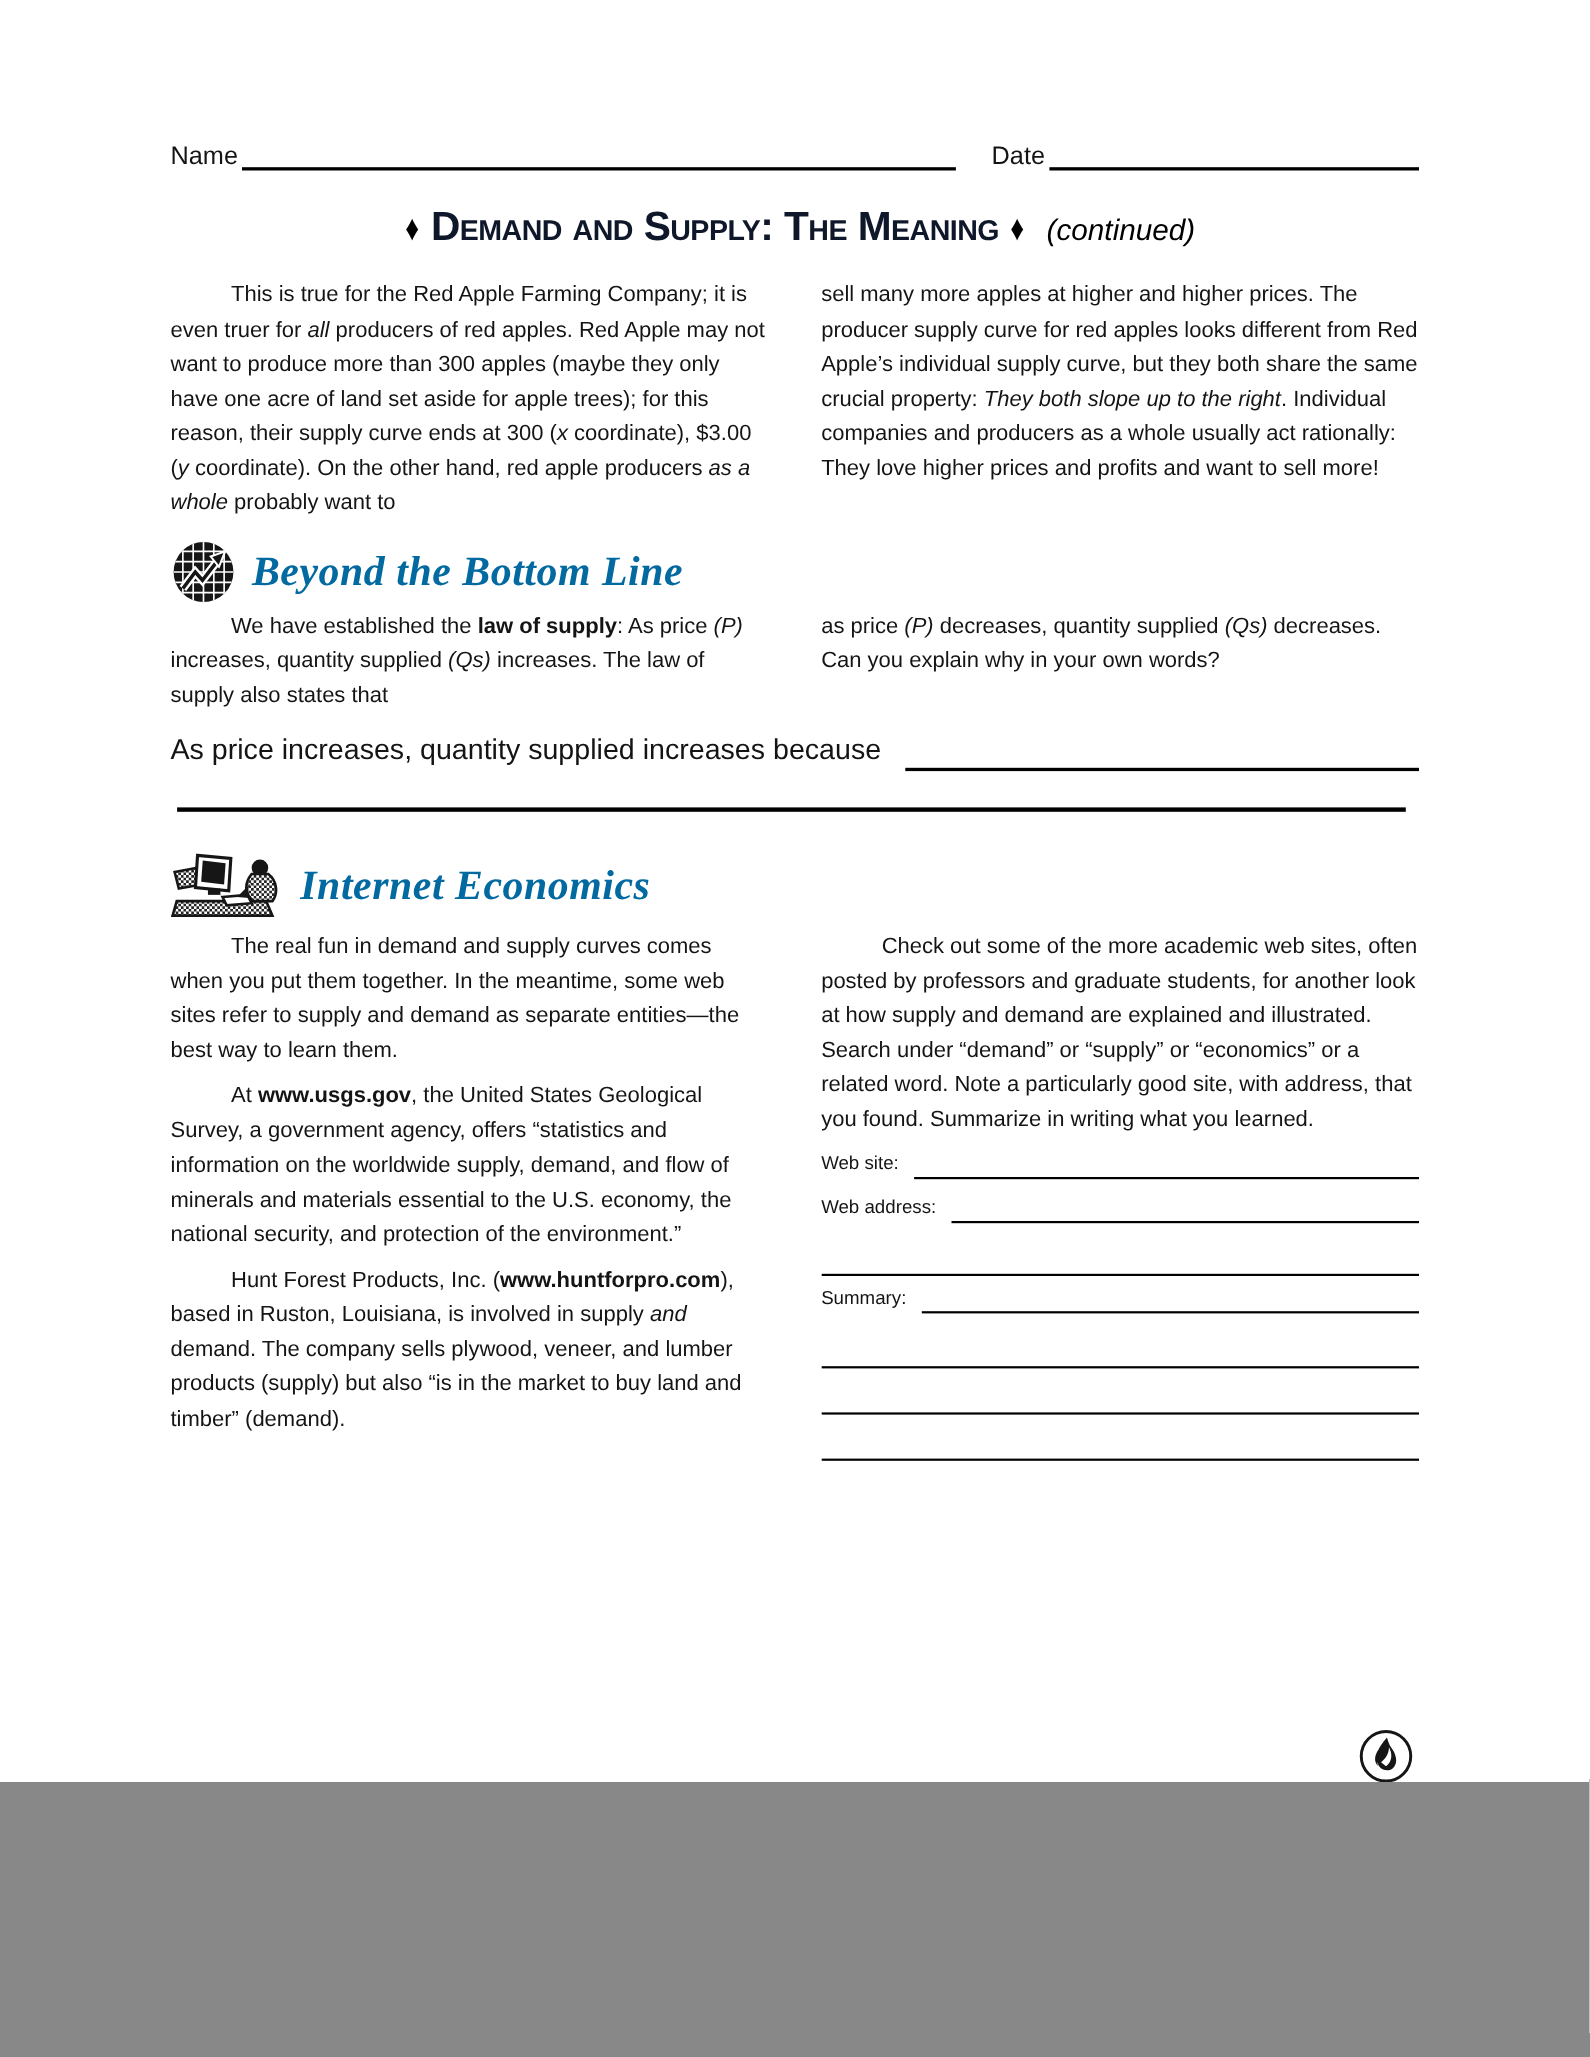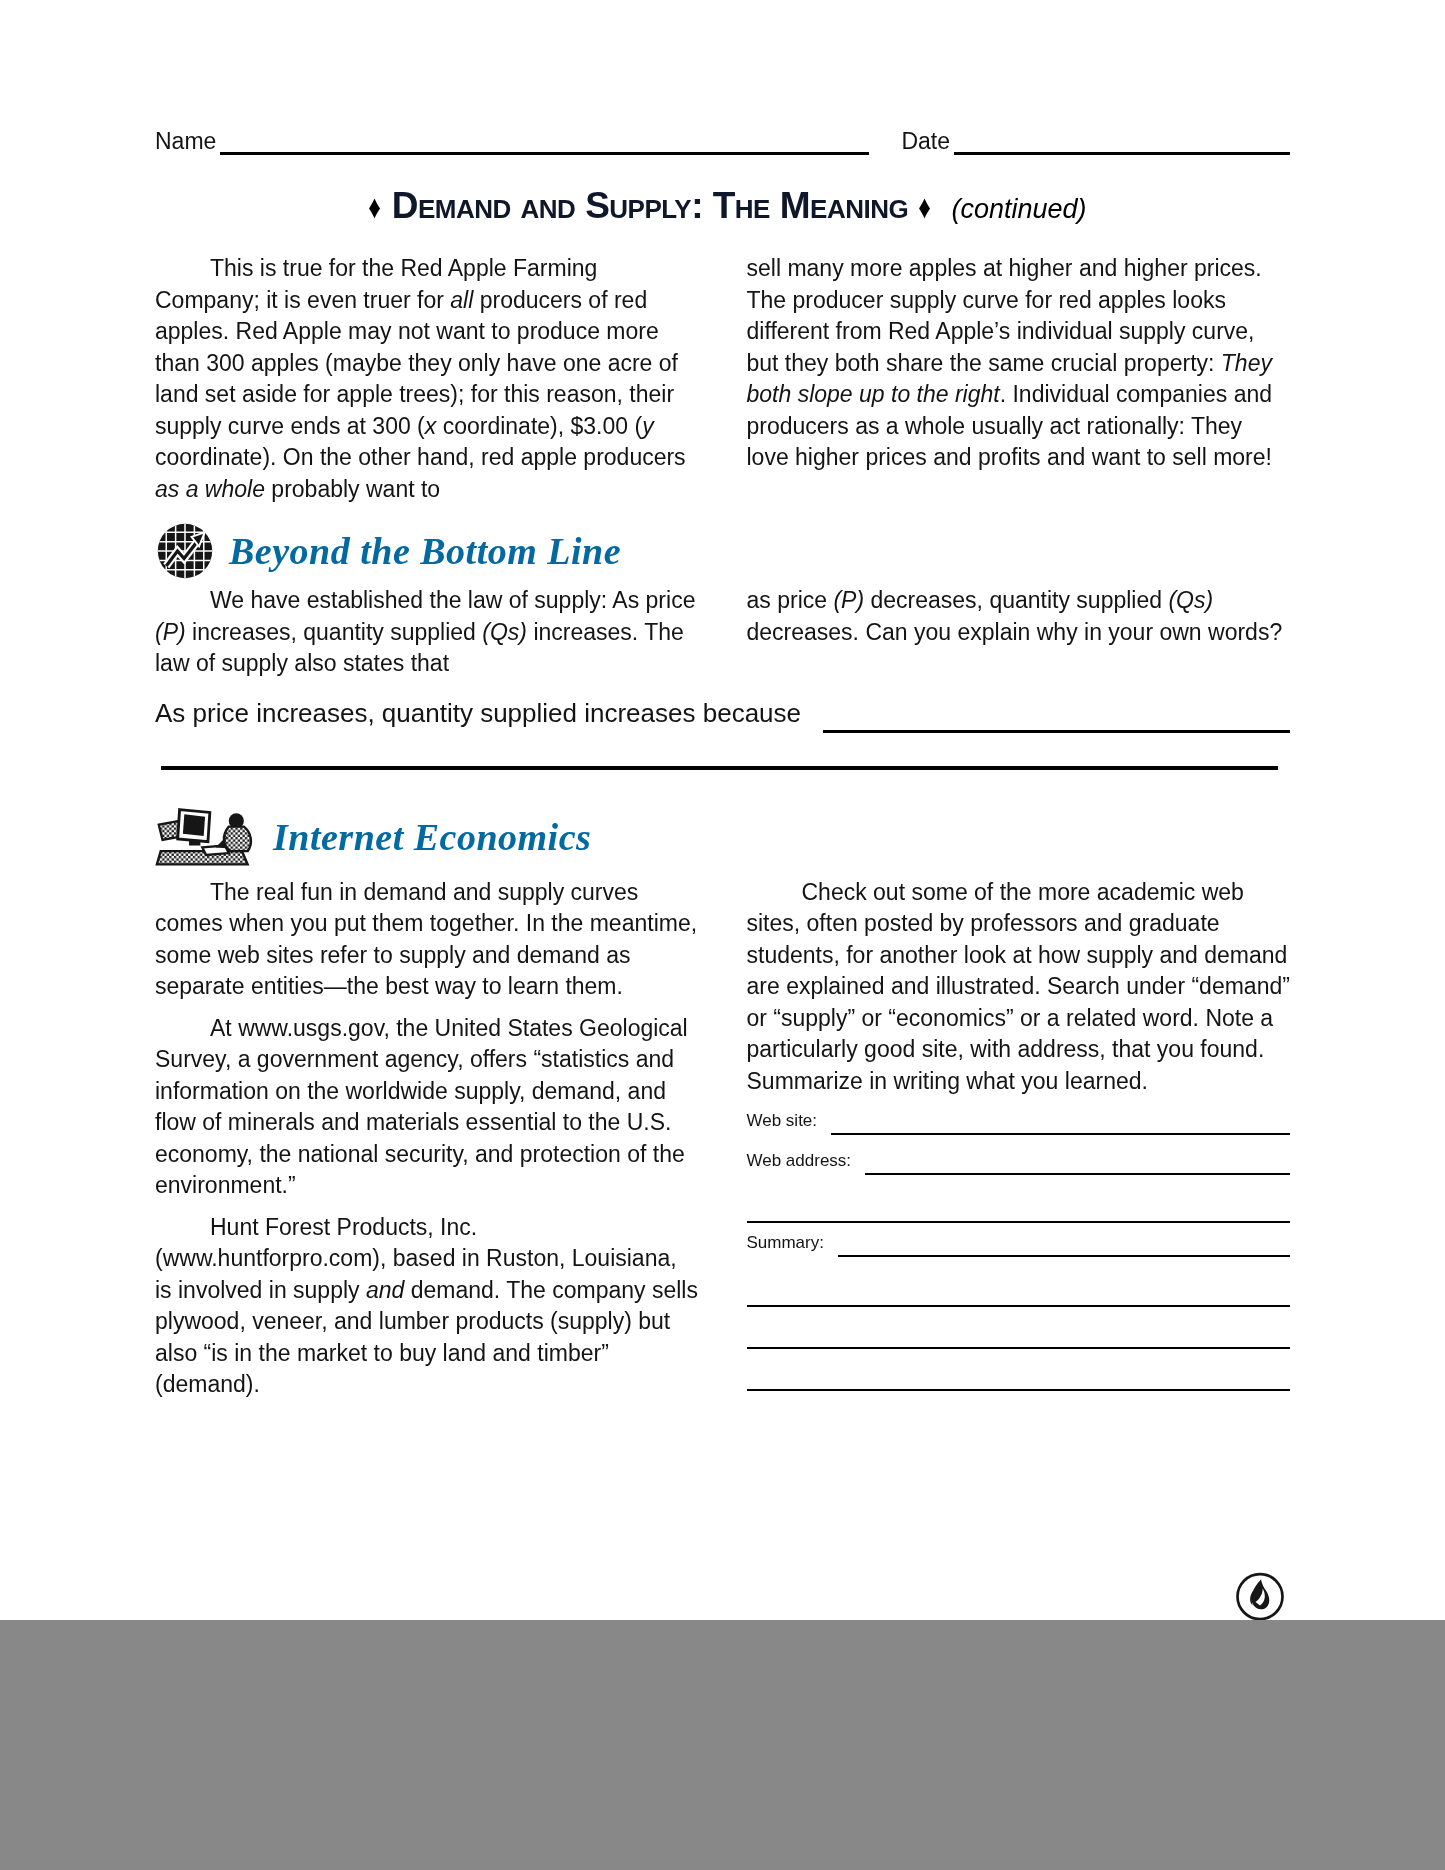--- a/index.html
+++ b/index.html
@@ -27,24 +27,24 @@
     font-weight:700;
     font-size:37px;
     letter-spacing:-0.5px;
     color:#0f172a;
   }
   .diamond{font-size:26px;color:#000;display:inline-block;transform:scale(0.95,1.25);margin:0 10px;vertical-align:2px;}
   .title-continued{font-style:italic;font-size:27px;margin-left:10px;color:#000;}
 
   
   .two-col{display:grid;grid-template-columns:1fr 1fr;column-gap:48px;}
-  .col-text{font-size:23px;line-height:31.5px;margin:0;text-align:left;}
+  .col-text{font-size:20px;line-height:31.5px;margin:0;text-align:left;}
   .indent{text-indent:55px;}
   .seg-italic{font-style:italic;}
-  .seg-bold{font-weight:400;}
+  .seg-bold{font-weight:700;}
   .intro{margin-top:26px;}
   .law{margin-top:4px;}
   .internet-cols{margin-top:6px;}
   .col-stack p + p{margin-top:10px;}
 
   
   .section-head{display:flex;align-items:center;margin-top:16px;}
   .section-head.ie{margin-top:33px;}
   .head-icon{flex:0 0 auto;display:inline-flex;}
   .head-text{

